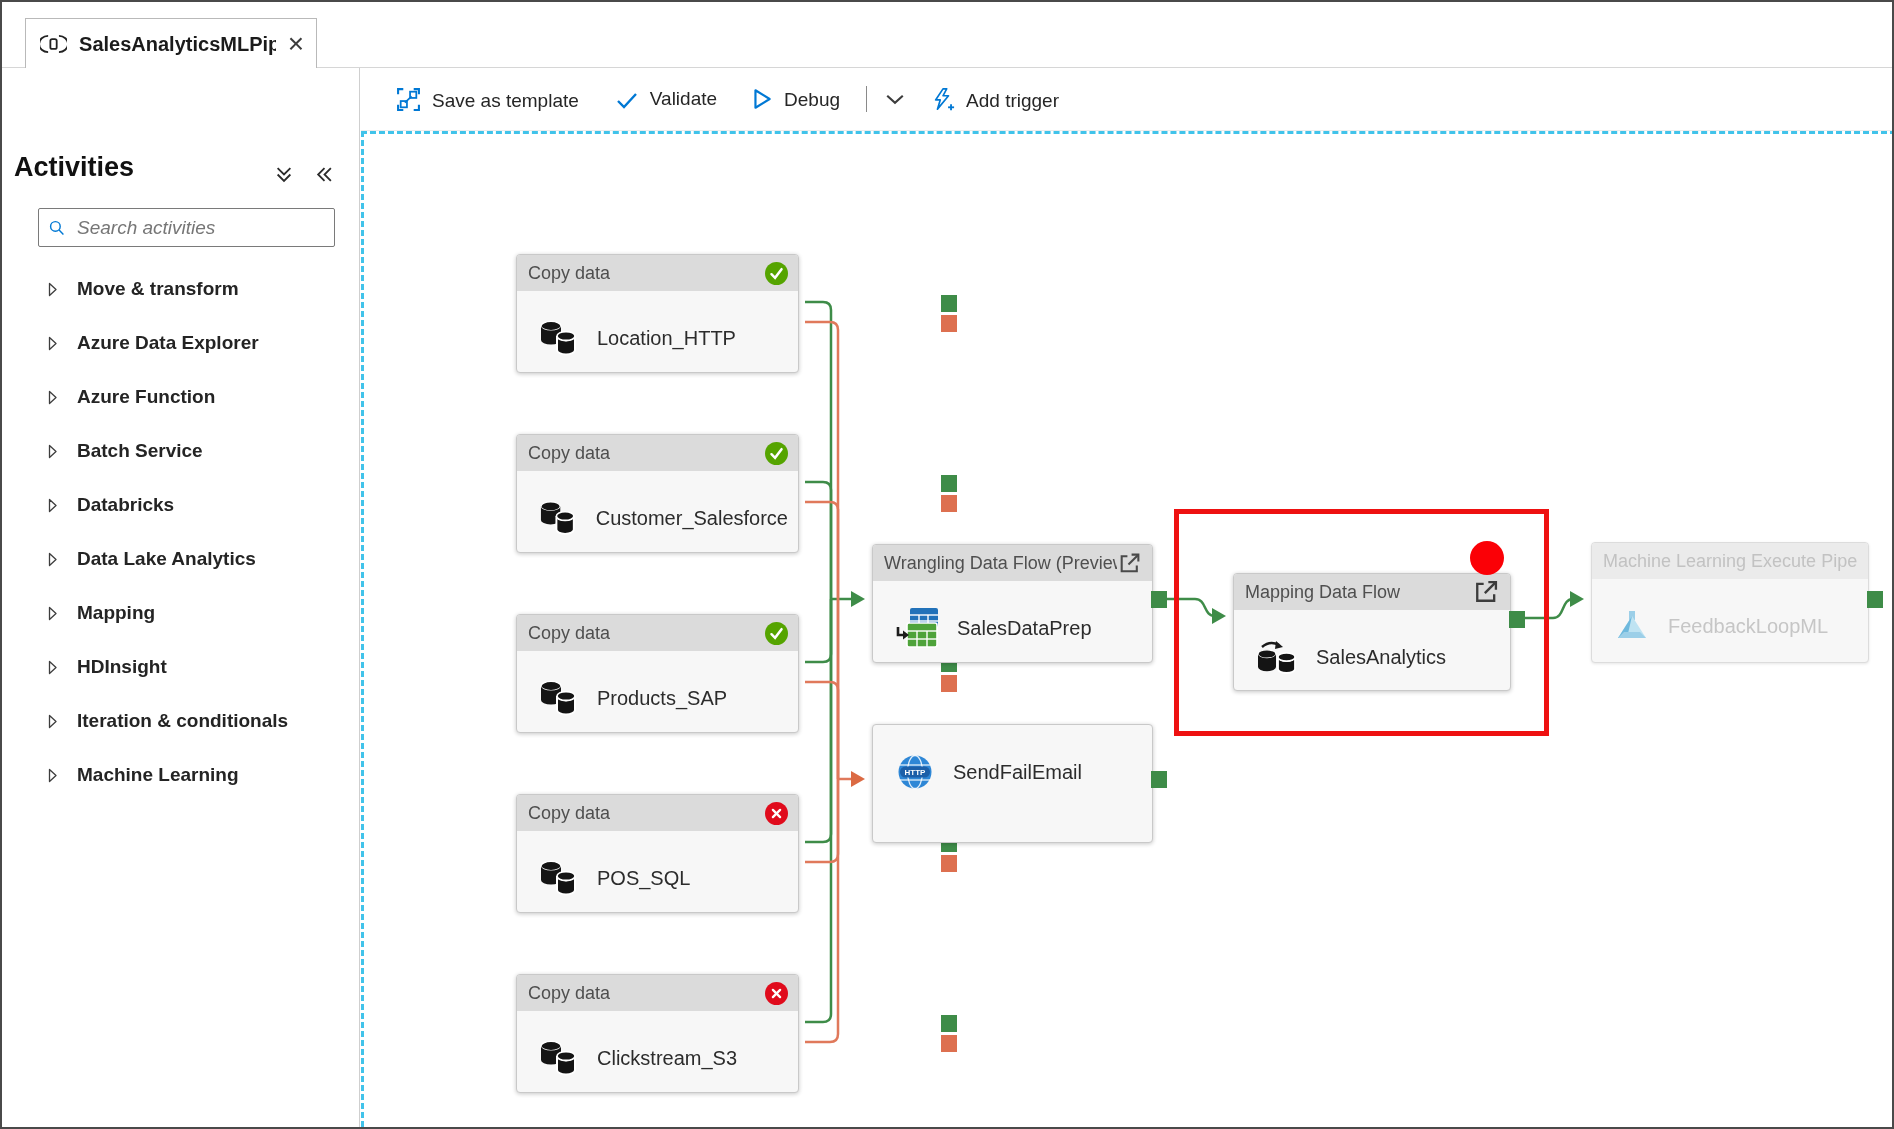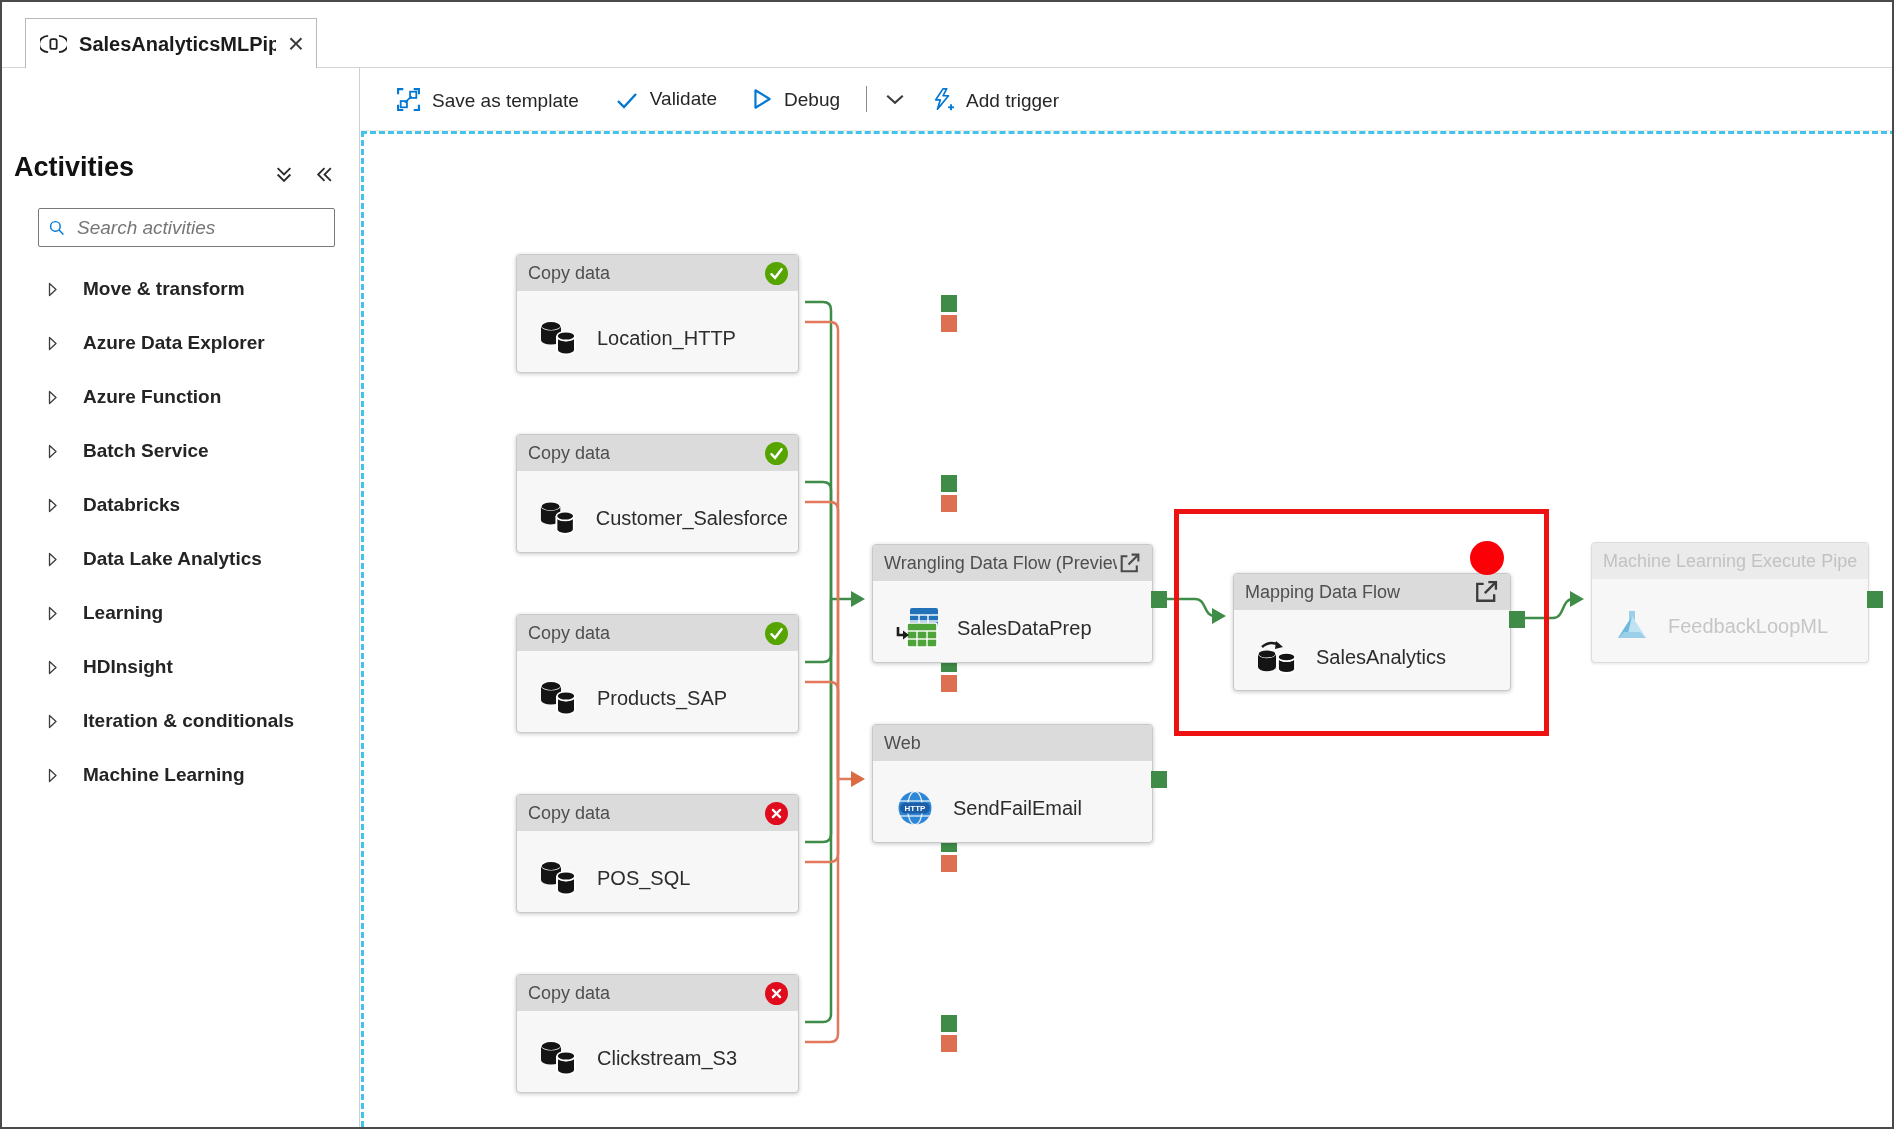--- a/index.html
+++ b/index.html
@@ -24,21 +24,21 @@
   .collapse-ics{position:absolute;right:26px;top:98px;display:flex;gap:22px;align-items:center;}
   .searchbox{
     position:absolute;left:36px;top:140px;width:297px;height:39px;border:1px solid #7a7a7a;border-radius:2px;
     display:flex;align-items:center;padding:0 10px;gap:10px;background:#fff;
   }
   .searchbox input{
     border:none;outline:none;flex:1;font-size:19px;font-family:"Liberation Sans","DejaVu Sans",sans-serif;color:#333;background:transparent;
   }
   .searchbox input::placeholder{font-style:italic;color:#767676;}
   .side-items{position:absolute;left:0;top:194px;width:100%;}
-  .side-item{height:54px;display:flex;align-items:center;padding-left:46px;gap:25px;cursor:pointer;}
+  .side-item{height:54px;display:flex;align-items:center;padding-left:46px;gap:19px;cursor:pointer;}
   .side-item-label{font-size:19px;font-weight:600;color:#242424;}
   
   .toolbar{
     position:absolute;left:359px;top:66px;width:1535px;height:63px;background:#fff;
     display:flex;align-items:center;padding-left:35px;border-bottom:1px solid #ececec;
   }
   .tbtn{display:flex;align-items:flex-end;gap:11px;font-size:19px;color:#262626;cursor:pointer;white-space:nowrap;}
   .tb-sep{width:1px;height:26px;background:#8a8a8a;margin:0 18px 0 26px;}
   .tb-gap-a{margin-right:36px;}
   .tb-gap-b{margin-right:34px;}
@@ -150,21 +150,21 @@
       <div class="side-item">
         <svg width="10" height="15" viewBox="0 0 10 14">
             <path d="M1.5 1 L8 7 L1.5 13 Z" stroke="#3d3d3d" stroke-width="1.3" fill="none" stroke-linejoin="round"></path>
           </svg>
         <span class="side-item-label">Data Lake Analytics</span>
       </div>
       <div class="side-item">
         <svg width="10" height="15" viewBox="0 0 10 14">
             <path d="M1.5 1 L8 7 L1.5 13 Z" stroke="#3d3d3d" stroke-width="1.3" fill="none" stroke-linejoin="round"></path>
           </svg>
-        <span class="side-item-label">Learning</span>
+        <span class="side-item-label">Mapping</span>
       </div>
       <div class="side-item">
         <svg width="10" height="15" viewBox="0 0 10 14">
             <path d="M1.5 1 L8 7 L1.5 13 Z" stroke="#3d3d3d" stroke-width="1.3" fill="none" stroke-linejoin="round"></path>
           </svg>
         <span class="side-item-label">HDInsight</span>
       </div>
       <div class="side-item">
         <svg width="10" height="15" viewBox="0 0 10 14">
             <path d="M1.5 1 L8 7 L1.5 13 Z" stroke="#3d3d3d" stroke-width="1.3" fill="none" stroke-linejoin="round"></path>
@@ -417,23 +417,20 @@
             <line x1="32" y1="24" x2="32" y2="40" stroke="#fff" stroke-width="1.4"></line>
           <path d="M3 20 V28 H9" stroke="#1d1d1d" stroke-width="2.6" fill="none"></path>
           <polygon points="8,23.5 14,28 8,32.5" fill="#1d1d1d"></polygon>
         </svg>
         <span class="node-name">SalesDataPrep</span>
       </div>
       <div class="port green" style="left:278px;top:46px;"></div>
     </div>
 
     <div class="node" style="left:501px;top:590px;width:281px;height:119px;">
-      <div class="node-header">
-        <span class="hdr-label">Web</span>
-      </div>
       <div class="node-body">
         <svg width="40" height="40" viewBox="0 0 40 40">
           <circle cx="20" cy="20" r="16.5" fill="#2E87D6"></circle>
           <ellipse cx="20" cy="20" rx="7.5" ry="16.5" stroke="rgba(255,255,255,.85)" stroke-width="1.3" fill="none"></ellipse>
           <line x1="4.5" y1="13" x2="35.5" y2="13" stroke="rgba(255,255,255,.85)" stroke-width="1.3"></line>
           <line x1="4.5" y1="28" x2="35.5" y2="28" stroke="rgba(255,255,255,.85)" stroke-width="1.3"></line>
           <rect x="5" y="14.5" width="30" height="11" rx="5.5" fill="#1C5FA8"></rect>
           <text x="20" y="23" text-anchor="middle" font-size="8" font-weight="bold" fill="#fff" font-family="Liberation Sans, sans-serif">HTTP</text>
         </svg>
         <span class="node-name">SendFailEmail</span>

